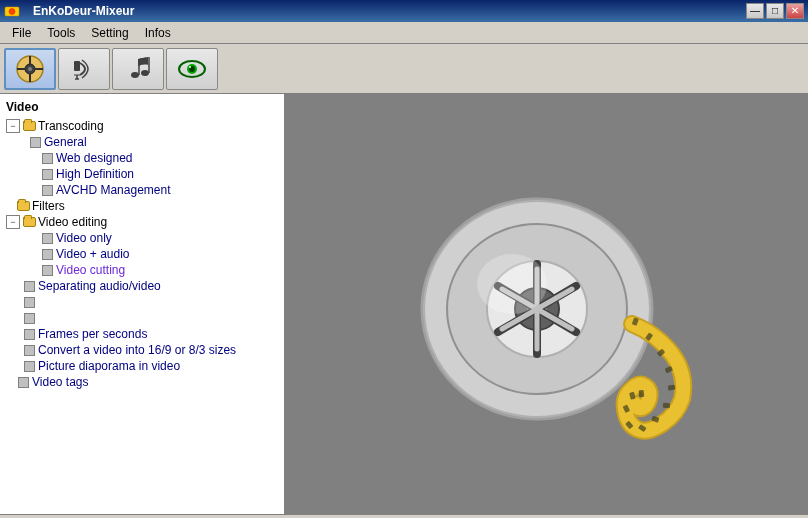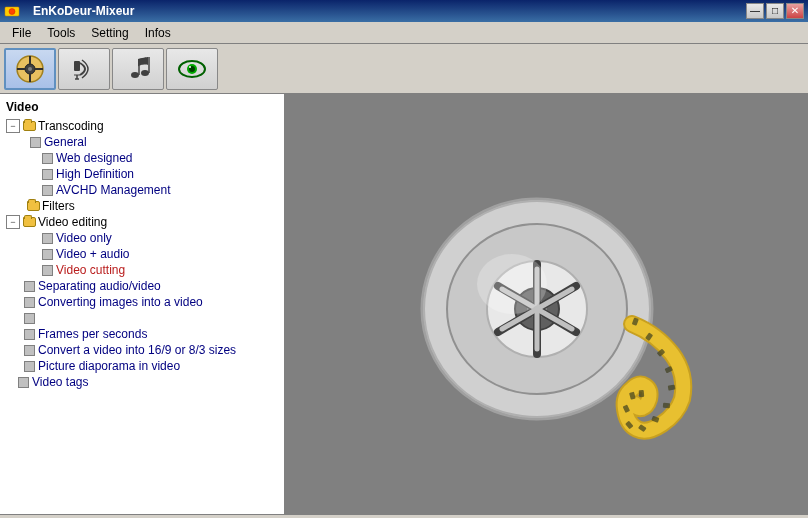--- a/index.html
+++ b/index.html
@@ -312,21 +312,21 @@
           </span>
           <span class="item-label" style="color: rgb(0, 0, 128);">High Definition</span>
         </div>
         <div class="tree-item" style="padding-left: 24px;">
           <span class="expander" style="width: 14px; display: inline-block; margin-right: 2px;"></span>
           <span class="node-icon">
             <div class="icon-item"></div>
           </span>
           <span class="item-label" style="color: rgb(0, 0, 128);">AVCHD Management</span>
         </div>
-        <div class="tree-item" style="padding-left: 10px;">
+        <div class="tree-item" style="padding-left: 0;">
           <span class="expander" style="width: 14px; display: inline-block; margin-right: 2px;"></span>
           <span class="node-icon">
             <div class="icon-folder"></div>
           </span>
           <span class="item-label" style="color: rgb(0, 0, 0); font-weight: normal;">Filters</span>
         </div>
         <div class="tree-item" style="padding-left: 6px;">
           <span class="expander" style="border: 1px solid rgb(128, 128, 128); background: white; margin-right: 2px;">−</span>
           <span class="node-icon">
             <div class="icon-folder"></div>
@@ -345,35 +345,34 @@
           <span class="node-icon">
             <div class="icon-item"></div>
           </span>
           <span class="item-label" style="color: rgb(0, 0, 128);">Video + audio</span>
         </div>
         <div class="tree-item" style="padding-left: 24px;">
           <span class="expander" style="width: 14px; display: inline-block; margin-right: 2px;"></span>
           <span class="node-icon">
             <div class="icon-item"></div>
           </span>
-          <span class="item-label" style="color: #b91c1c;">Video cutting</span>
+          <span class="item-label" style="color: #6d28d9;">Video cutting</span>
         </div>
         <div class="tree-item" style="padding-left: 6px;">
           <span class="expander" style="width: 14px; display: inline-block; margin-right: 2px;"></span>
           <span class="node-icon">
             <div class="icon-item"></div>
           </span>
           <span class="item-label" style="color: rgb(0, 0, 128);">Separating audio/video</span>
         </div>
         <div class="tree-item" style="padding-left: 6px;">
           <span class="expander" style="width: 14px; display: inline-block; margin-right: 2px;"></span>
           <span class="node-icon">
             <div class="icon-item"></div>
           </span>
-          <span class="item-label" style="color: rgb(0, 0, 128);">Converting images into a video</span>
         </div>
         <div class="tree-item" style="padding-left: 6px;">
           <span class="expander" style="width: 14px; display: inline-block; margin-right: 2px;"></span>
           <span class="node-icon">
             <div class="icon-item"></div>
           </span>
         </div>
         <div class="tree-item" style="padding-left: 6px;">
           <span class="expander" style="width: 14px; display: inline-block; margin-right: 2px;"></span>
           <span class="node-icon">

